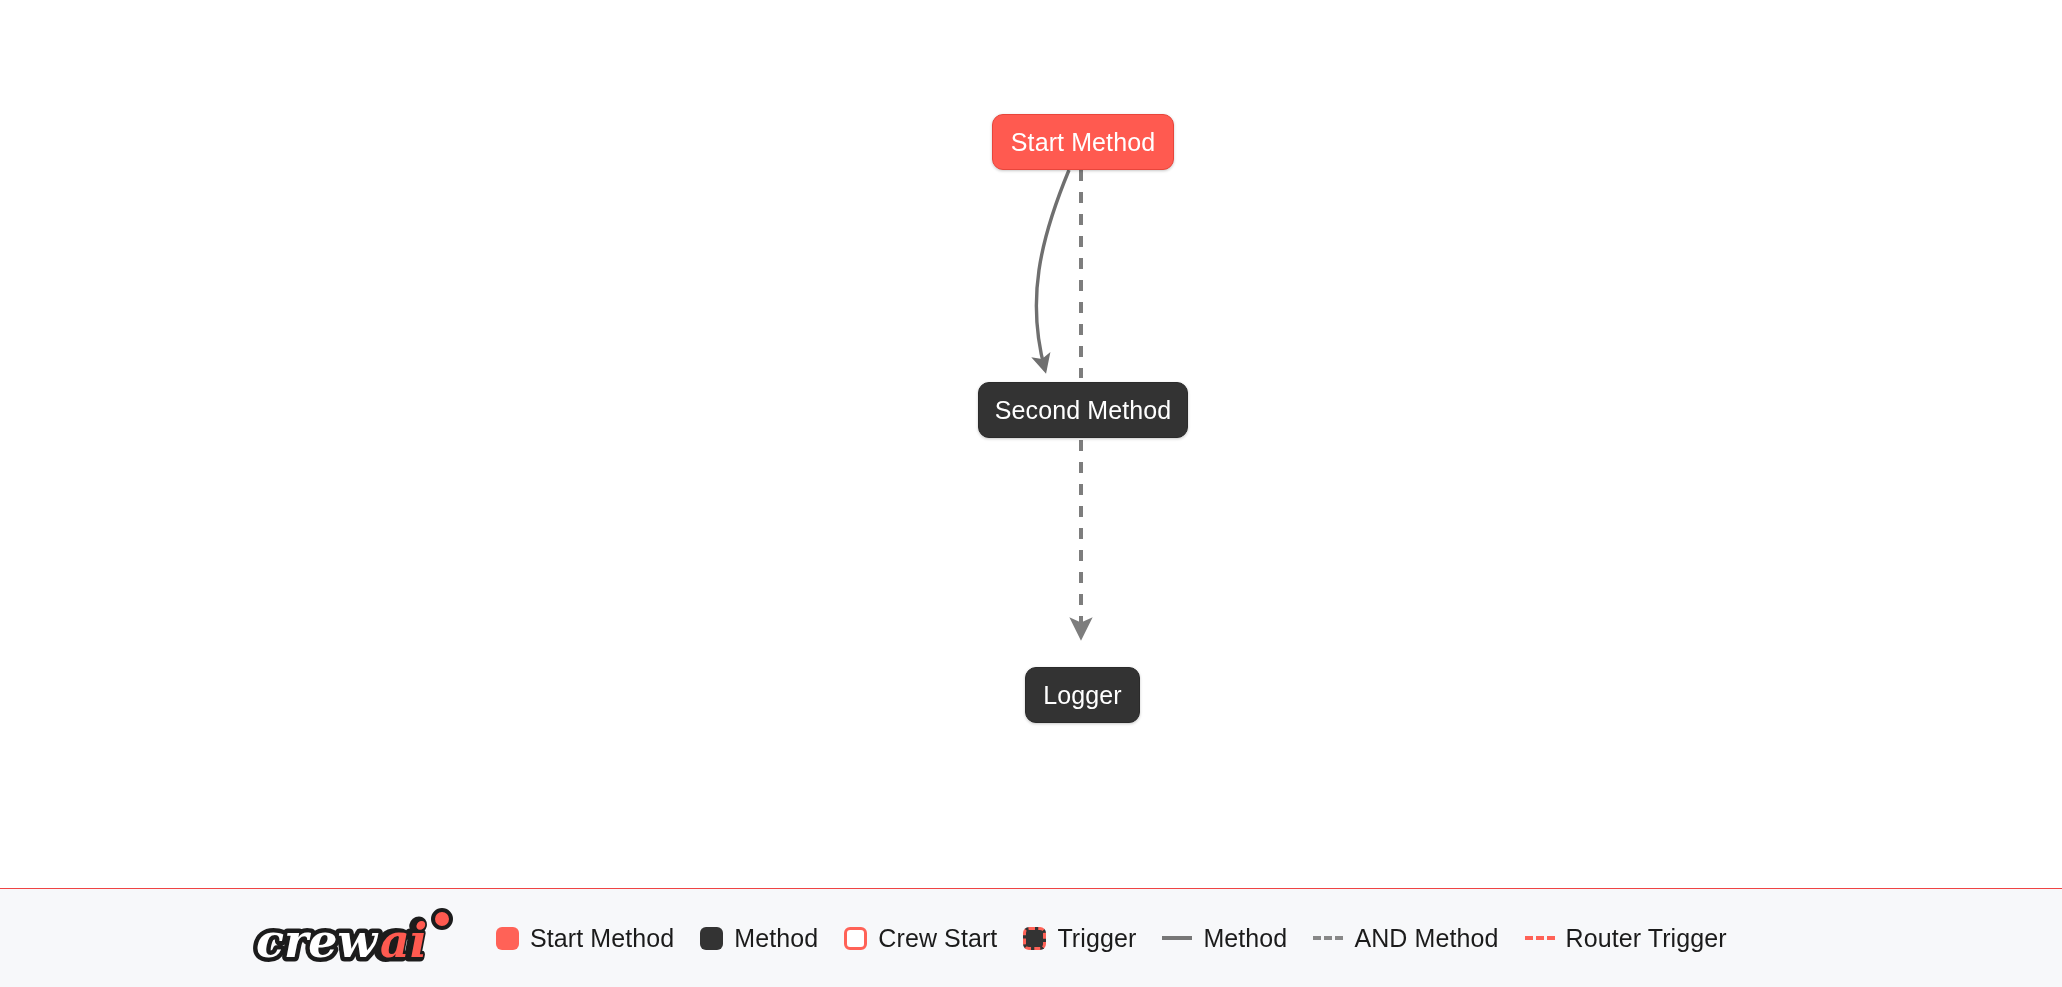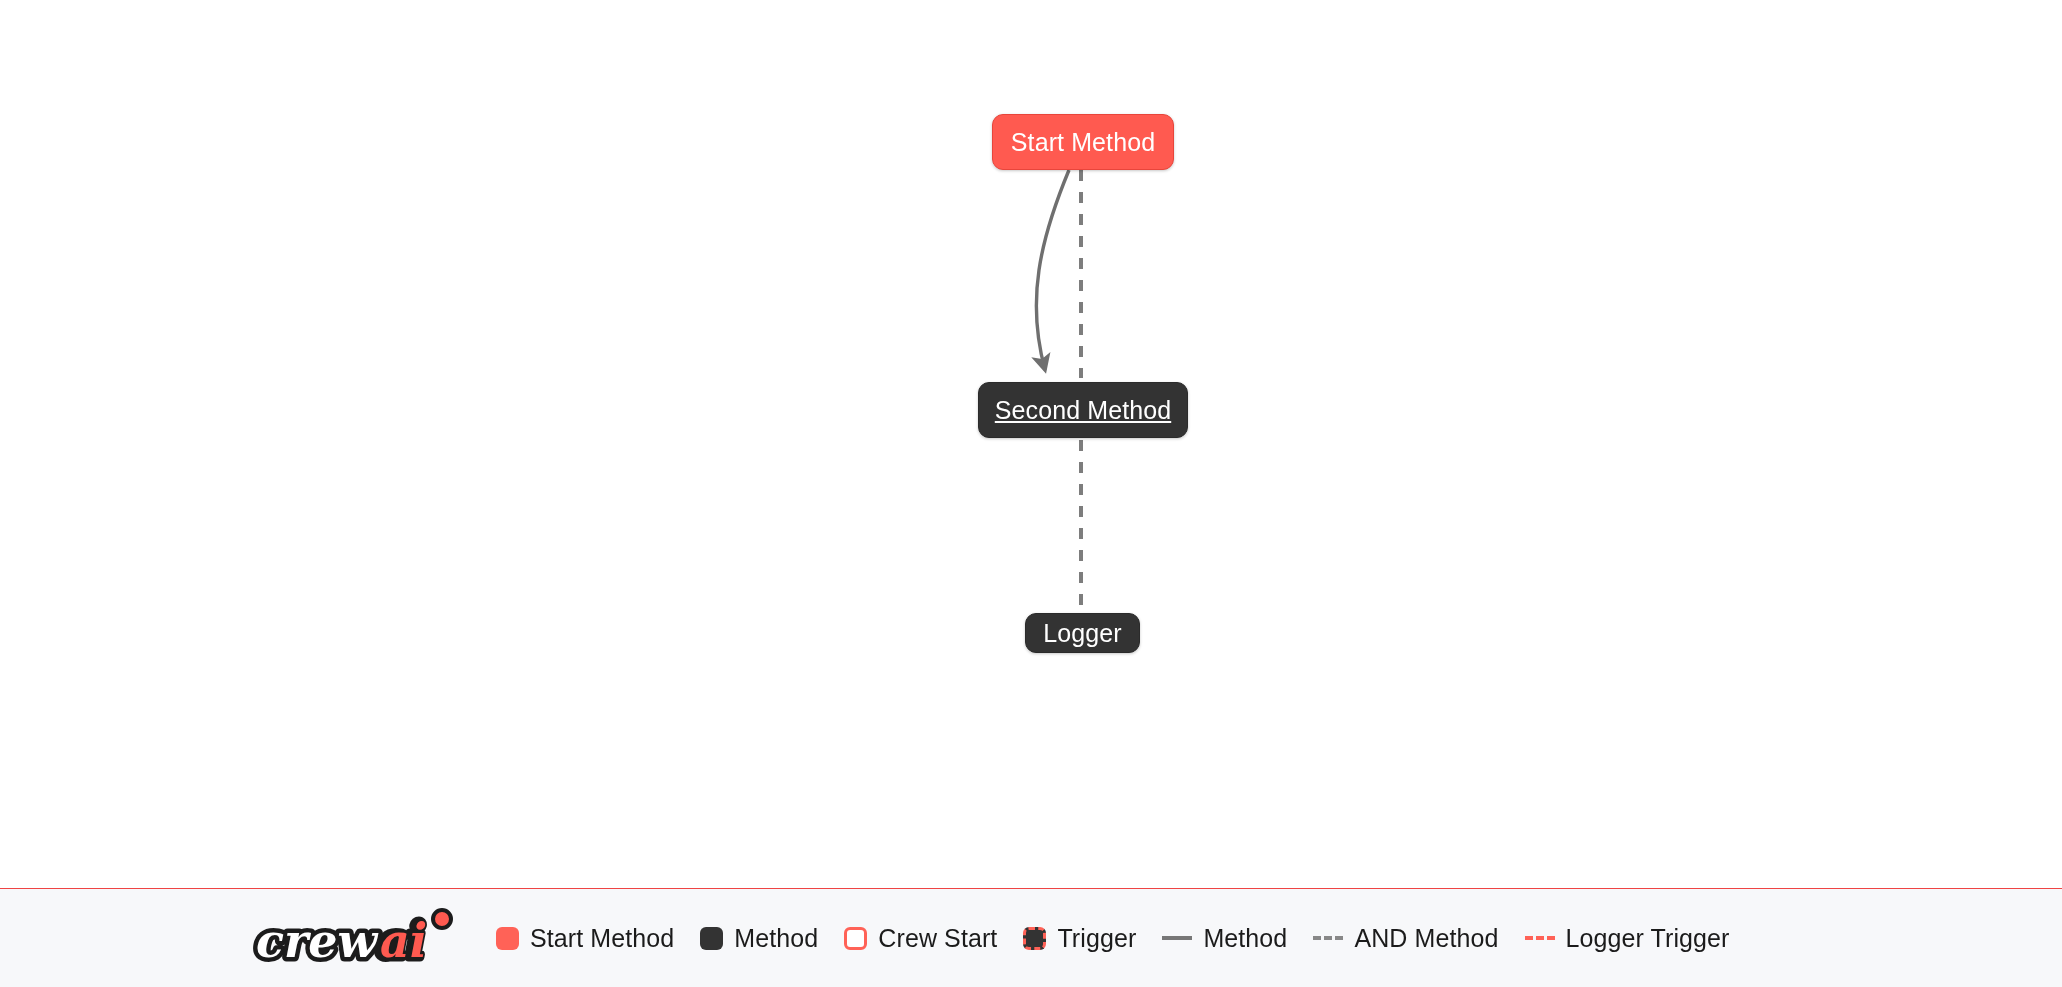--- a/index.html
+++ b/index.html
@@ -152,25 +152,25 @@
 
       <path d="M 1081 170 L 1081 378" fill="none" stroke="#7d7d7d" stroke-width="4" stroke-dasharray="11 11" stroke-linecap="butt"></path>
 
       <path d="M 1081 440 L 1081 636" fill="none" stroke="#7d7d7d" stroke-width="4" stroke-dasharray="11 11" stroke-linecap="butt" marker-end="url(#arrow-dashed)"></path>
     </svg>
 
     <div class="node node-start" style="left:992px; top:114px; width:182px; height:56px;">
       <span>Start Method</span>
     </div>
 
-    <div class="node node-method" style="left:978px; top:382px; width:210px; height:56px;text-decoration:underline;">
+    <div class="node node-method" style="left:978px; top:382px; width:210px; height:56px;">
       <span>Second Method</span>
     </div>
 
-    <div class="node node-method" style="left:1025px; top:613px; width:115px; height:40px;align-items:center;">
+    <div class="node node-method" style="left:1025px; top:667px; width:115px; height:56px;align-items:center;">
       <span>Logger</span>
     </div>
 
   </div>
 
   <div id="legend-bar">
     <div id="legend-inner">
 
       <svg id="brand-logo" viewBox="0 0 212 66">
         <g font-family="'DejaVu Serif', serif" font-size="46" font-weight="bold" font-style="italic">
@@ -207,19 +207,19 @@
         <span class="legend-label">Method</span>
       </div>
 
       <div class="legend-item">
         <span class="line-swatch line-and-trigger"></span>
         <span class="legend-label">AND Method</span>
       </div>
 
       <div class="legend-item">
         <span class="line-swatch line-router-trigger"></span>
-        <span class="legend-label">Logger Trigger</span>
+        <span class="legend-label">Router Trigger</span>
       </div>
 
     </div>
   </div>
 
 </div>
 
 </body></html>

